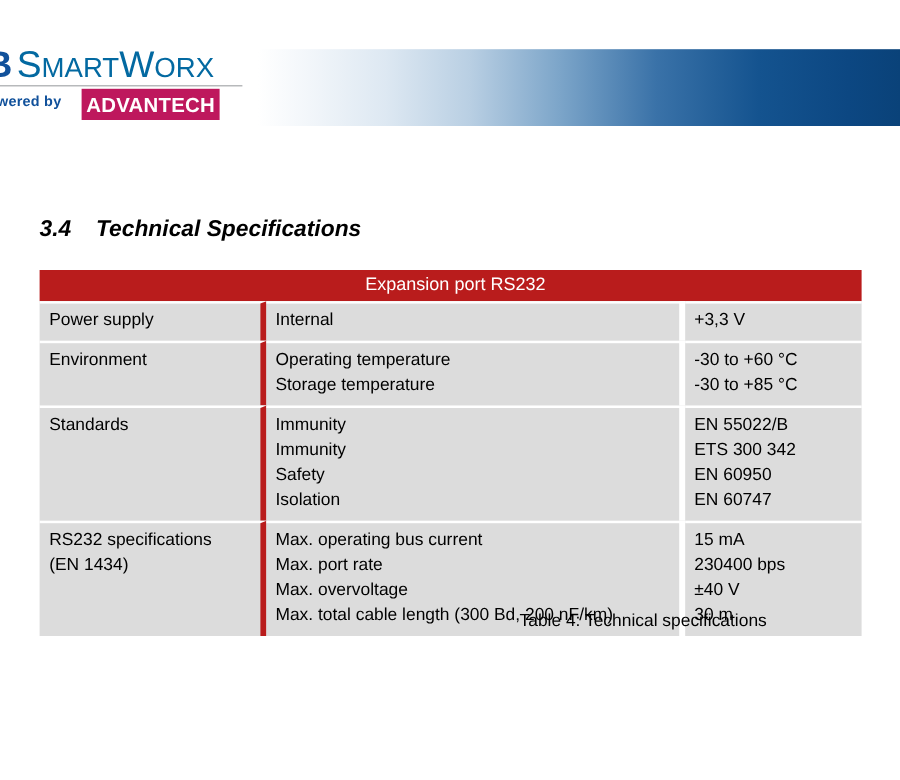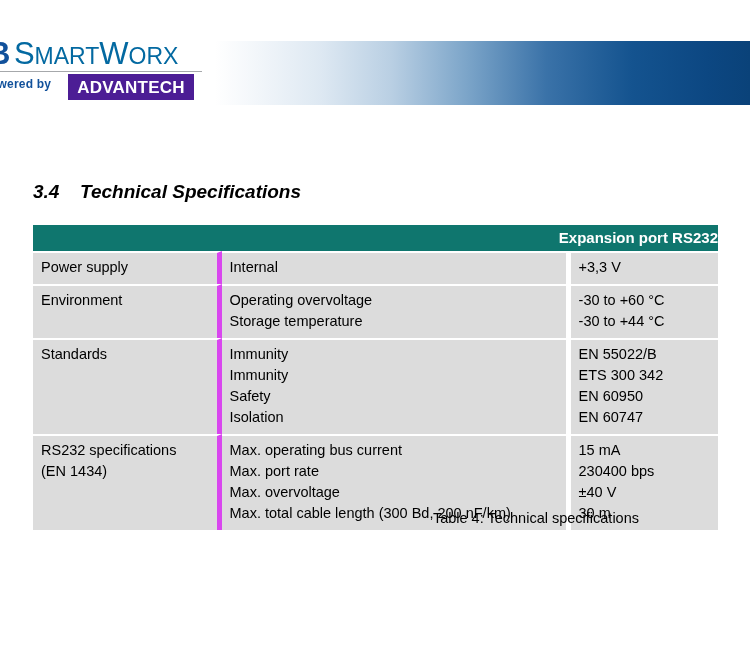--- a/index.html
+++ b/index.html
@@ -70,23 +70,23 @@
     top: 39px;
     font-size: 12px;
     font-weight: bold;
     color: #11519b;
     letter-spacing: 0.2px;
   }
   .advantech-badge {
     position: absolute;
     left: 80px;
     top: 36px;
-    width: 126px;
+    width: 115px;
     height: 26px;
-    background: #4c1d95;
+    background: #be185d;
     display: flex;
     align-items: center;
     justify-content: center;
   }
   .advantech-badge .adv-text {
     color: #ffffff;
     font-size: 17px;
     font-weight: bold;
     letter-spacing: 0.2px;
     line-height: 1;
@@ -139,41 +139,41 @@
   #spec-table {
     position: absolute;
     left: 33px;
     top: 225px;
     width: 685px;
     border-collapse: separate;
     border-spacing: 0;
     font-size: 14.5px;
   }
   #spec-table .thead-row th {
-    background: #0f766e;
+    background: #b91c1c;
     color: #ffffff;
-    text-align: right;
-    font-weight: bold;
+    text-align: center;
+    font-weight: normal;
     font-size: 15px;
     padding: 4px 0 5px 8px;
     line-height: 1.15;
   }
   #spec-table tbody td {
     background: #dcdcdc;
     vertical-align: top;
     padding: 4px 6px 6px 8px;
     line-height: 1.45;
     border-top: 2px solid #ffffff;
   }
   #spec-table tbody tr:first-child td {
     border-top: 2px solid #ffffff;
   }
   #spec-table td.col-param {
     width: 180px;
-    border-right: 5px solid #d946ef;
+    border-right: 5px solid #b91c1c;
   }
   #spec-table td.col-desc {
     width: 345px;
     border-right: 5px solid #ffffff;
     margin-left: 25px;
   }
   #spec-table td.col-value {
     width: 148px;
   }
   .cell-lines > div {
@@ -238,28 +238,28 @@
         </td>
       </tr>
       <tr>
         <td class="col-param">
           <div class="cell-lines">
             <div>Environment</div>
           </div>
         </td>
         <td class="col-desc">
           <div class="cell-lines">
-            <div>Operating overvoltage</div>
+            <div>Operating temperature</div>
             <div>Storage temperature</div>
           </div>
         </td>
         <td class="col-value">
           <div class="cell-lines">
             <div>-30 to +60 °C</div>
-            <div>-30 to +44 °C</div>
+            <div>-30 to +85 °C</div>
           </div>
         </td>
       </tr>
       <tr>
         <td class="col-param">
           <div class="cell-lines">
             <div>Standards</div>
           </div>
         </td>
         <td class="col-desc">

